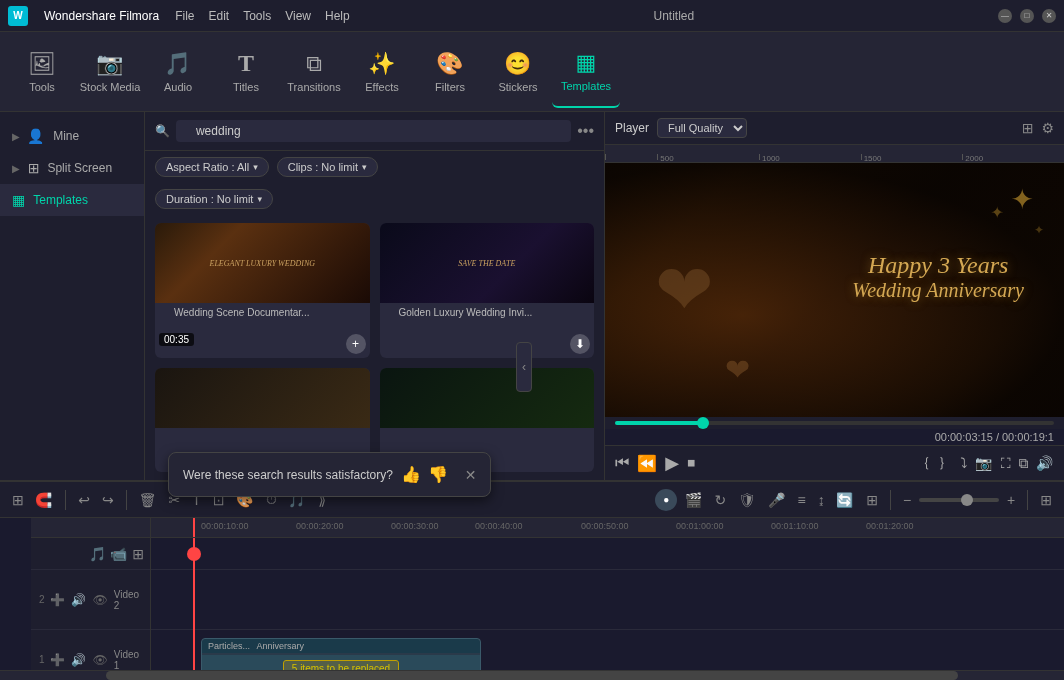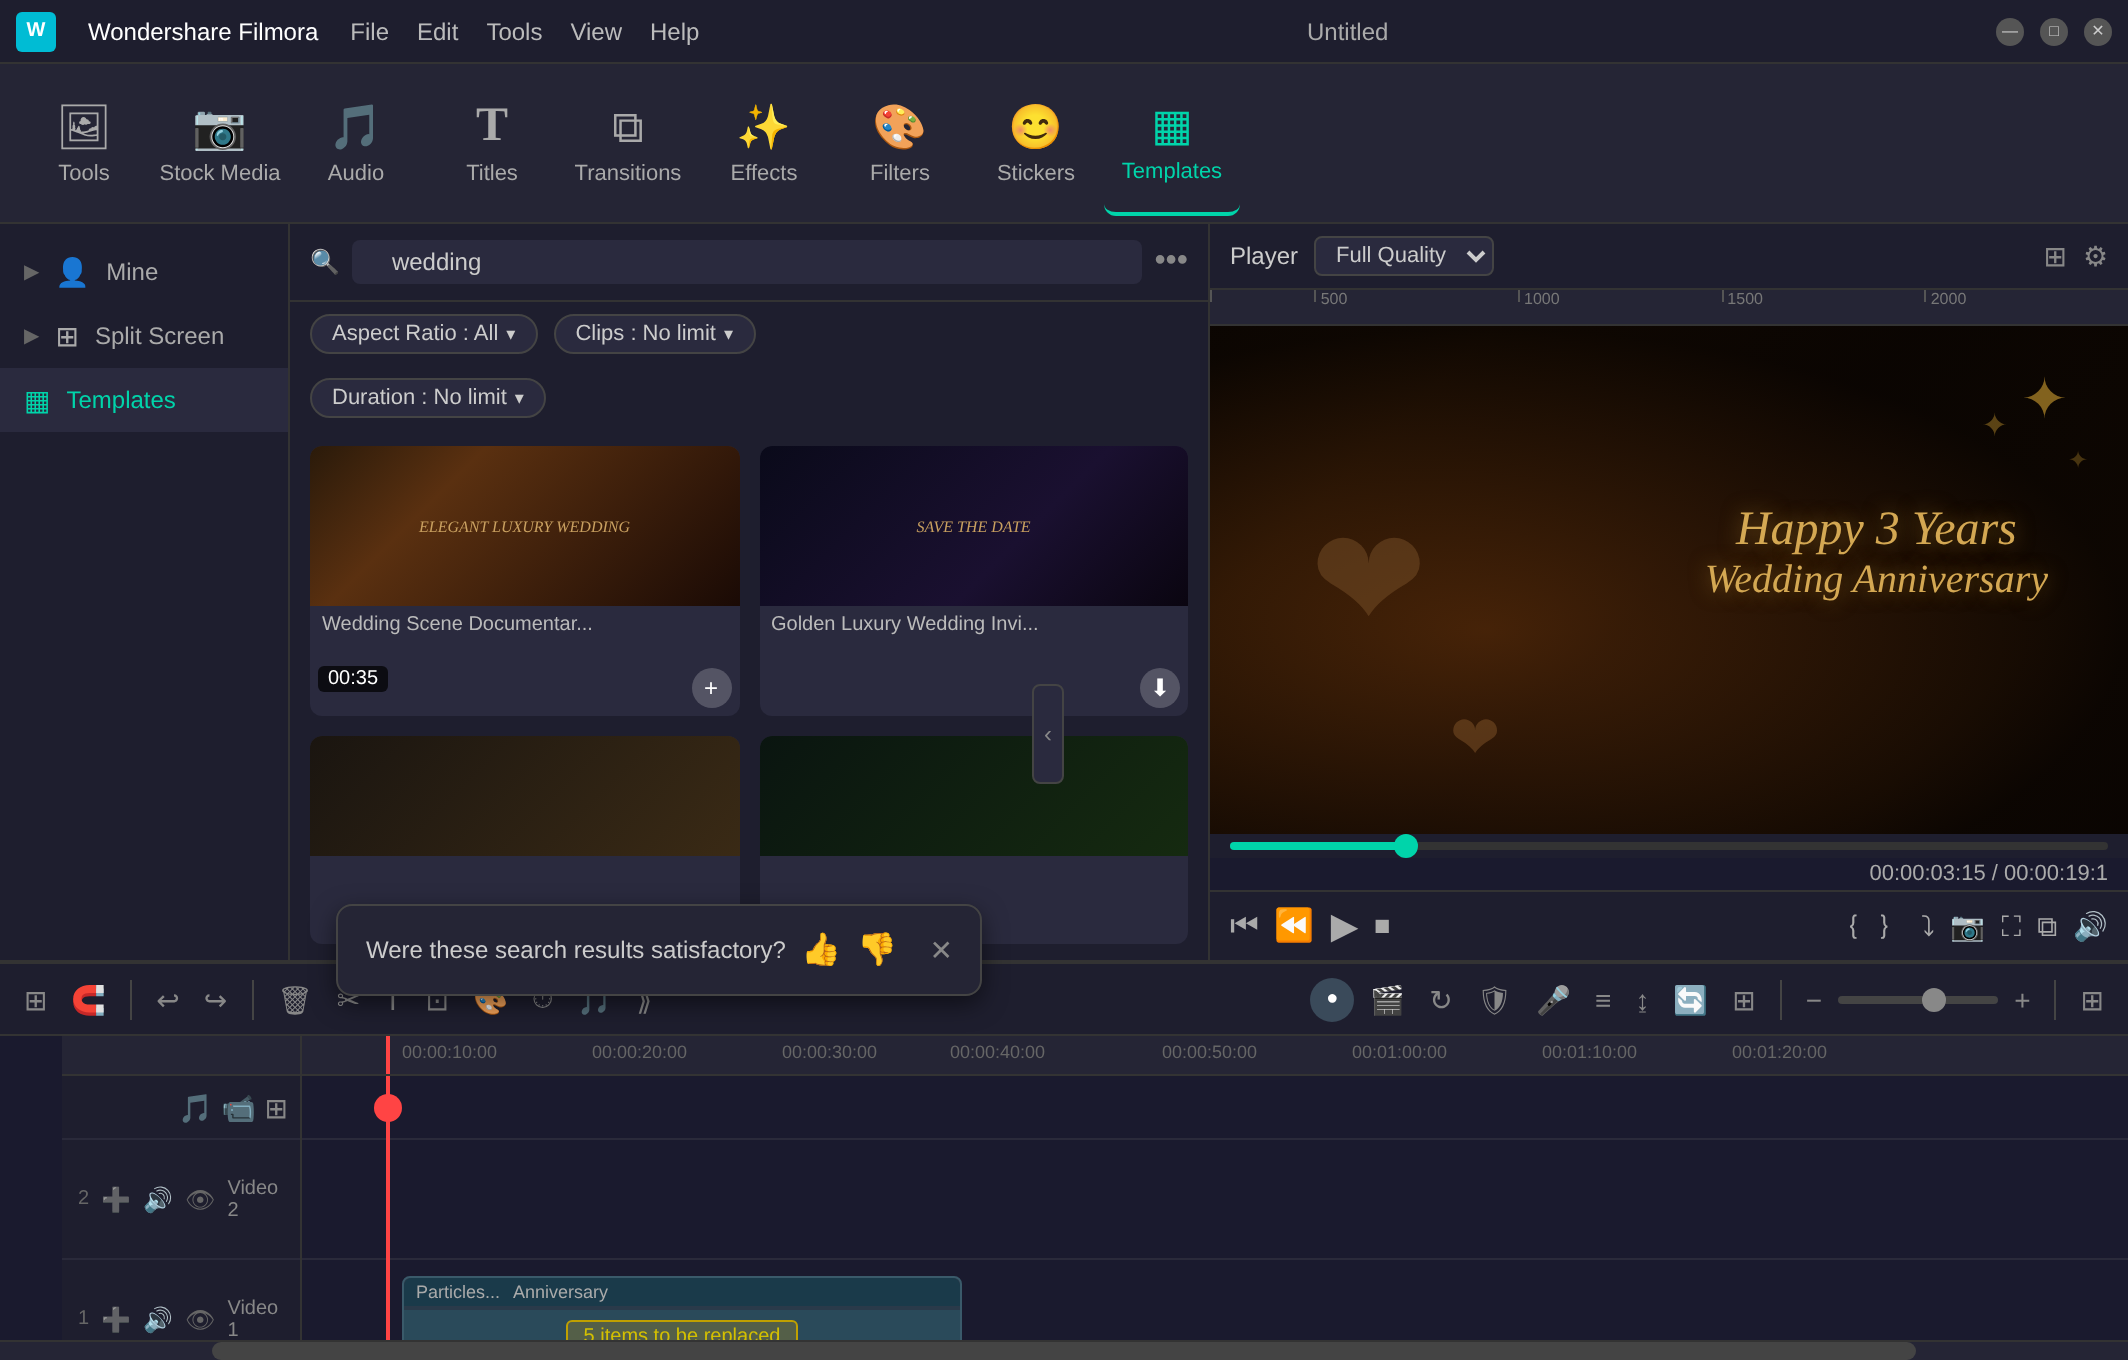--- a/index.html
+++ b/index.html
@@ -49,42 +49,42 @@
     .templates-grid { flex: 1; overflow-y: auto; padding: 8px 10px; display: grid; grid-template-columns: 1fr 1fr; gap: 10px; }
     .template-card { border-radius: 6px; overflow: hidden; cursor: pointer; position: relative; background: #2a2a3e; }
     .template-thumb { width: 100%; height: 80px; display: flex; align-items: center; justify-content: center; position: relative; overflow: hidden; }
     .template-thumb-1 { background: linear-gradient(135deg, #2a1a0a 0%, #5a3010 30%, #1a0a05 100%); }
     .template-thumb-2 { background: linear-gradient(135deg, #0a0a1a 0%, #1a1030 60%, #0a0510 100%); }
     .template-thumb-3 { background: linear-gradient(135deg, #1a1510 0%, #3a2a15 100%); }
     .template-thumb-4 { background: linear-gradient(135deg, #0a1510 0%, #152a10 100%); }
     .template-badge { position: absolute; bottom: 12px; left: 4px; background: rgba(0,0,0,0.7); color: #fff; font-size: 10px; padding: 1px 5px; border-radius: 3px; }
     .template-add { position: absolute; bottom: 4px; right: 4px; width: 20px; height: 20px; background: rgba(255,255,255,0.2); border-radius: 50%; display: flex; align-items: center; justify-content: center; color: #fff; font-size: 12px; }
     .template-dl { position: absolute; bottom: 4px; right: 4px; width: 20px; height: 20px; background: rgba(255,255,255,0.2); border-radius: 50%; display: flex; align-items: center; justify-content: center; color: #fff; font-size: 12px; }
-    .template-title { padding: 4px 6px; font-size: 10px; color: #bbb; white-space: nowrap; overflow: hidden; text-overflow: ellipsis; }
+    .template-title { padding: 4px 6px; font-size: 10px; color: #bbb; white-space: nowrap; overflow: hidden; text-overflow: ellipsis; margin-left: 13px; }
     .thumb-text { color: rgba(255,255,255,0.7); font-size: 9px; text-align: center; font-style: italic; }
 
     
     #feedback-popup { position: absolute; left: 168px; top: 340px; background: #252535; border: 1px solid #444; border-radius: 8px; padding: 12px 14px; display: flex; align-items: center; gap: 8px; z-index: 100; box-shadow: 0 4px 12px rgba(0,0,0,0.5); }
     #feedback-popup .feedback-text { font-size: 12px; color: #ccc; }
     #feedback-popup .thumb-btn { font-size: 16px; cursor: pointer; }
     #feedback-popup .close-btn { margin-left: 8px; color: #888; cursor: pointer; font-size: 14px; }
 
     
     #collapse-btn { position: absolute; left: 516px; top: 230px; width: 16px; height: 50px; background: #2a2a3e; border-radius: 4px; display: flex; align-items: center; justify-content: center; cursor: pointer; color: #888; z-index: 10; border: 1px solid #444; }
 
     
     #player-area { flex: 1; background: #1a1a2e; display: flex; flex-direction: column; }
     #player-toolbar { display: flex; align-items: center; padding: 6px 10px; gap: 8px; border-bottom: 1px solid #333; background: #1e1e2e; }
     #player-toolbar .player-label { color: #ccc; font-size: 12px; }
     #player-toolbar .quality-select { background: #2a2a3e; border: 1px solid #444; color: #ccc; font-size: 11px; padding: 2px 6px; border-radius: 4px; cursor: pointer; }
     #player-toolbar .spacer { flex: 1; }
     #player-toolbar .grid-icon, #player-toolbar .settings-icon { color: #888; font-size: 14px; cursor: pointer; }
 
     #player-timeline-ruler { height: 18px; background: #252535; position: relative; border-bottom: 1px solid #333; overflow: hidden; }
-    .ruler-marks { display: flex; height: 100%; padding: 0 0 2px 0; }
+    .ruler-marks { display: flex; height: 100%; align-items: flex-end; padding: 0 0 2px 0; }
     .ruler-mark { flex: 1; border-left: 1px solid #555; height: 6px; font-size: 8px; color: #777; padding-left: 2px; }
 
     #player-video { flex: 1; background: #000; position: relative; overflow: hidden; }
     #player-video .video-bg { width: 100%; height: 100%; background: linear-gradient(135deg, #1a0d00 0%, #3d1f00 20%, #0d0500 50%, #2a1500 80%, #0a0300 100%); display: flex; align-items: center; justify-content: center; position: relative; }
     .video-overlay-text { position: absolute; right: 80px; top: 50%; transform: translateY(-50%); text-align: center; }
     .video-overlay-text .line1 { font-size: 22px; color: #d4a853; font-family: 'Georgia', serif; font-style: italic; }
     .video-overlay-text .line2 { font-size: 18px; color: #d4a853; font-family: 'Georgia', serif; font-style: italic; }
 
     #player-progress { padding: 4px 10px; background: #1e1e2e; }
     #progress-bar-container { height: 4px; background: #333; border-radius: 2px; position: relative; cursor: pointer; }

